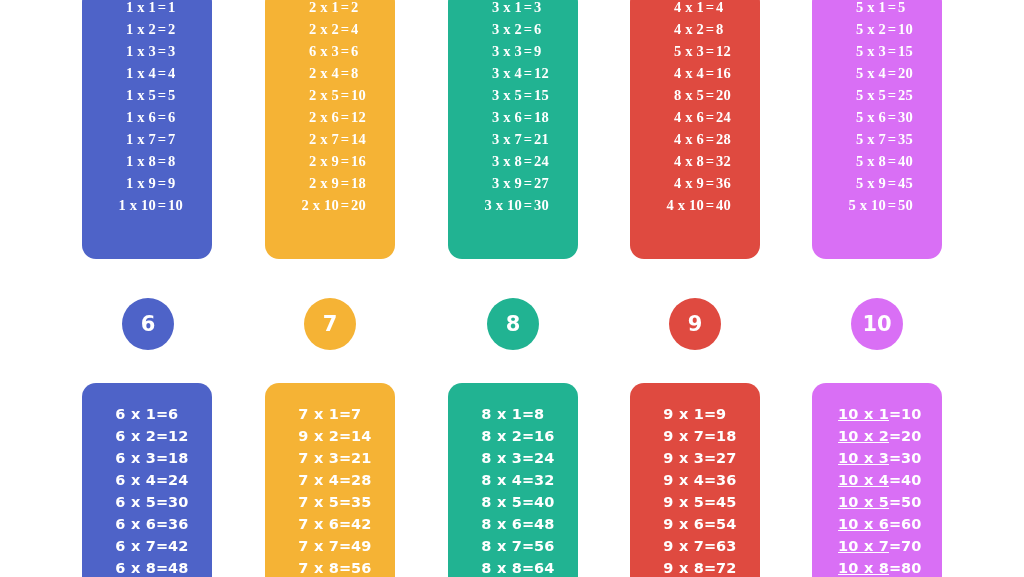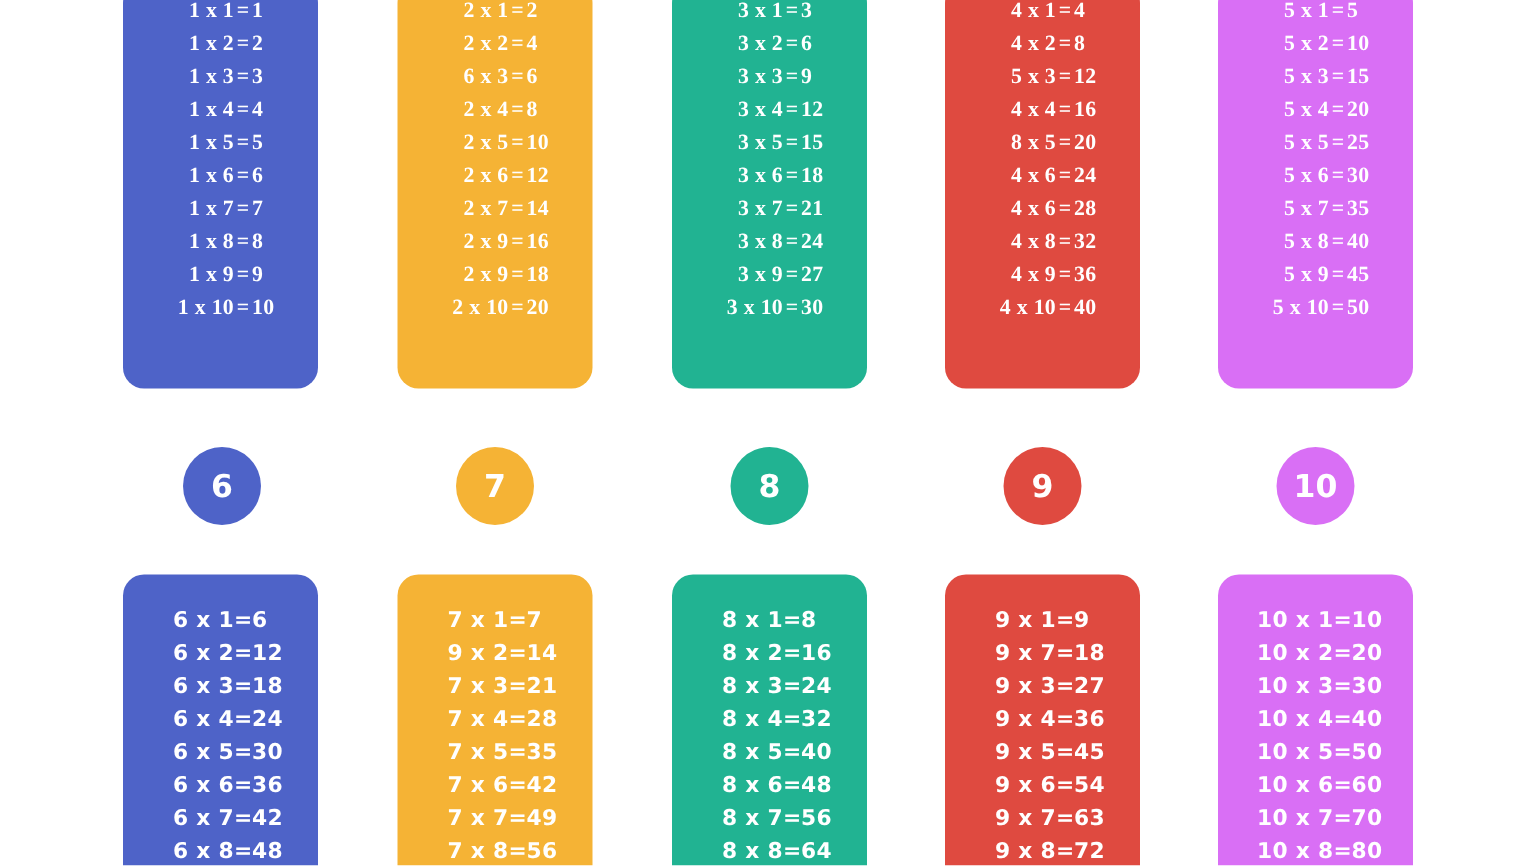--- a/index.html
+++ b/index.html
@@ -60,21 +60,21 @@
     display: inline-block;
     width: 12px;
     text-align: center;
   }
   .row .res {
     display: inline-block;
     text-align: left;
     width: 28px;
   }
   
-  .card.wide .row .lhs { width: 66px; }
+  .card.wide .row .lhs { width: 66px; text-decoration: underline; }
   .card.wide .row .res { width: 30px; }
 
   
   .row1 {
     top: -12px;
     height: 271px;
   }
   .row1 .card-rows { top: 8px; font-family: Liberation Serif, serif; }
 
   

